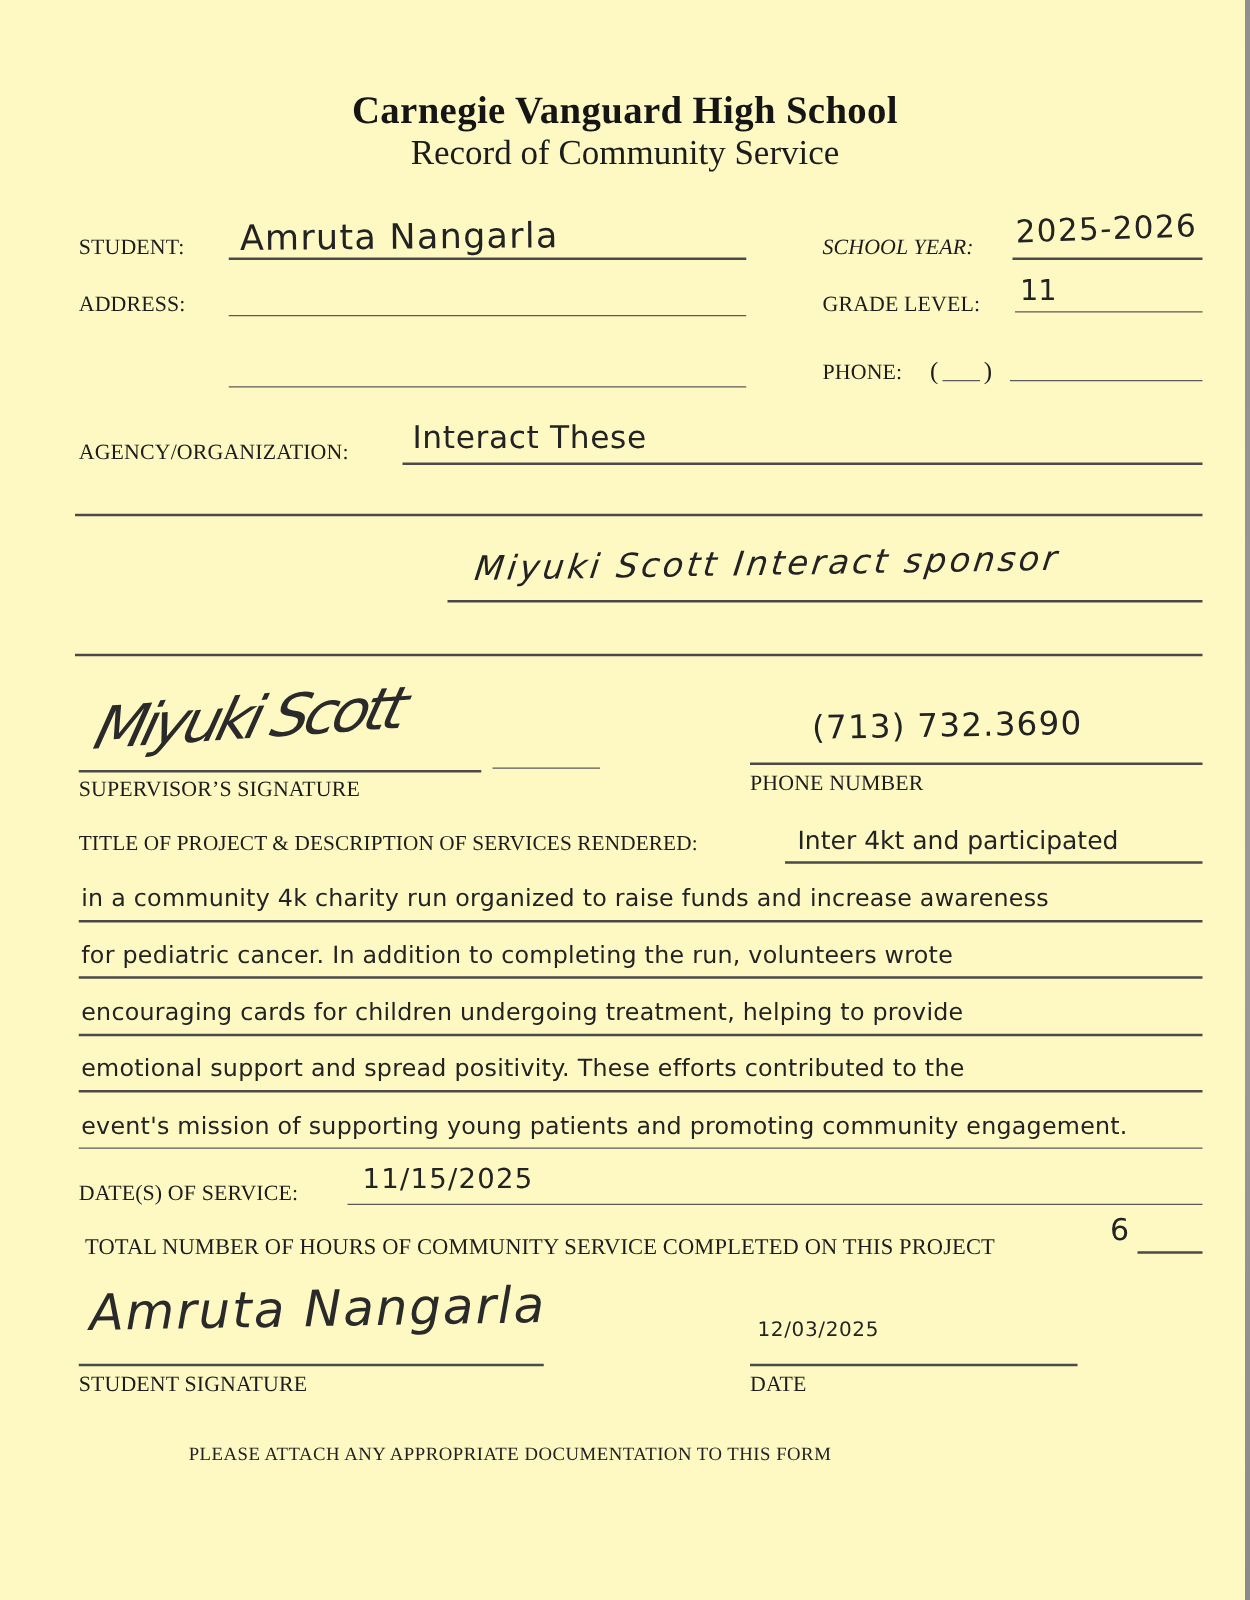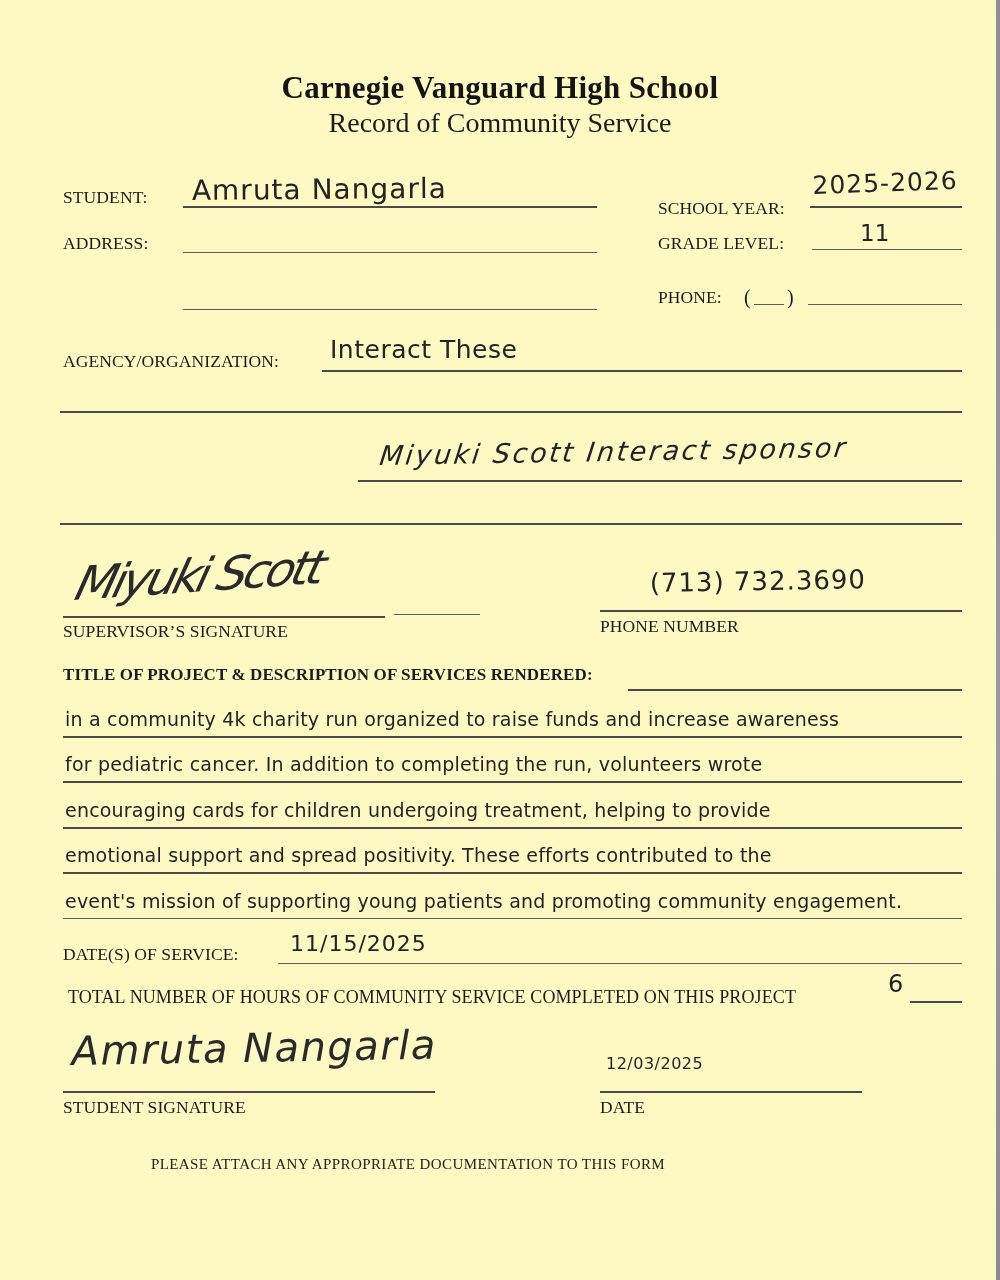--- a/index.html
+++ b/index.html
@@ -28,21 +28,21 @@
     position:absolute; height:0;
     border-bottom:2px solid #4a4a4a;
   }
   .rule-thin { border-bottom-width:1.6px; border-bottom-color:#5a5a5a; }
   .hw {
     position:absolute; font-family:"DejaVu Sans", sans-serif;
     color:#232323; white-space:nowrap; transform-origin:left bottom;
   }
   .hw-student   { left:192px;  top:174px;  font-size:28px; letter-spacing:1px; transform:rotate(-0.5deg); }
   .hw-schoolyear{ left:813px;  top:171px;  font-size:25px; letter-spacing:1px; transform:rotate(-2deg); }
-  .hw-grade     { left:860px;  top:220px;  font-size:23px;text-align:right; }
+  .hw-grade     { left:816px;  top:220px;  font-size:23px;text-align:right; }
   .hw-agency    { left:330px;  top:335px;  font-size:25px; letter-spacing:0.5px; }
   .hw-supname   { left:378px;  top:440px;  font-size:27px; font-style:italic; letter-spacing:2.5px; transform:skewX(-8deg) rotate(-1deg); }
   .hw-supsig    { left:70px;   top:556px;  font-size:47px; font-style:italic; letter-spacing:-4px; transform:skewX(-18deg) rotate(-4deg); color:#2a2a2a; }
   .hw-phonenum  { left:650px;  top:568px;  font-size:26px; letter-spacing:1px; transform:rotate(-1deg); }
   .hw-desc1     { left:638px;  top:660px;  font-size:20px; }
   .hw-desc      { left:65px;   font-size:19px; letter-spacing:0.2px; }
   .hw-dates     { left:290px;  top:931px;  font-size:22px; letter-spacing:1px; }
   .hw-total     { left:888px;  top:970px;  font-size:24px; }
   .hw-studsig   { left:72px;   top:1028px; font-size:40px; font-style:italic; letter-spacing:1.5px; transform:rotate(-1deg); color:#2a2a2a; }
   .hw-date      { left:606px;  top:1054px; font-size:16px; letter-spacing:0.5px; }
@@ -60,21 +60,21 @@
 
 <div class="page">
 
   <div class="title">Carnegie Vanguard High School</div>
   <div class="subtitle">Record of Community Service</div>
 
   <div class="lbl" style="left:63px; top:187px;">STUDENT:</div>
   <div class="rule" style="left:183px; top:206px; width:414px;"></div>
   <div class="hw hw-student">Amruta Nangarla</div>
 
-  <div class="lbl" style="left:658px; top:198px;">SCHOOL YEAR:</div>
+  <div class="lbl" style="left:658px; top:187px;font-style:italic;">SCHOOL YEAR:</div>
   <div class="rule" style="left:810px; top:206px; width:152px;"></div>
   <div class="hw hw-schoolyear">2025-2026</div>
 
   <div class="lbl" style="left:63px; top:233px;">ADDRESS:</div>
   <div class="rule rule-thin" style="left:183px; top:252px; width:414px;"></div>
 
   <div class="lbl" style="left:658px; top:233px;">GRADE LEVEL:</div>
   <div class="rule rule-thin" style="left:812px; top:249px; width:150px;"></div>
   <div class="hw hw-grade">11</div>
 
@@ -99,22 +99,23 @@
 
   <div class="hw hw-supsig">Miyuki Scott</div>
   <div class="rule" style="left:63px; top:616px; width:322px;"></div>
   <div class="rule rule-thin" style="left:394px; top:614px; width:86px;"></div>
   <div class="lbl" style="left:63px; top:621px;">SUPERVISOR’S SIGNATURE</div>
 
   <div class="hw hw-phonenum">(713) 732.3690</div>
   <div class="rule" style="left:600px; top:610px; width:362px;"></div>
   <div class="lbl" style="left:600px; top:616px;">PHONE NUMBER</div>
 
-  <div class="lbl lbl-sm" style="left:63px; top:665px;font-weight:bold;">TITLE OF PROJECT &amp; DESCRIPTION OF SERVICES RENDERED:</div>
+  <div class="lbl lbl-sm" style="left:63px; top:665px;">TITLE OF PROJECT &amp; DESCRIPTION OF SERVICES RENDERED:</div>
   <div class="rule" style="left:628px; top:689px; width:334px;"></div>
+  <div class="hw hw-desc1">Inter 4kt and participated</div>
 
   <div class="hw hw-desc" style="top:708px;">in a community 4k charity run organized to raise funds and increase awareness</div>
   <div class="rule" style="left:63px; top:736px; width:899px;"></div>
 
   <div class="hw hw-desc" style="top:753px;">for pediatric cancer. In addition to completing the run, volunteers wrote</div>
   <div class="rule" style="left:63px; top:781px; width:899px;"></div>
 
   <div class="hw hw-desc" style="top:799px;">encouraging cards for children undergoing treatment, helping to provide</div>
   <div class="rule" style="left:63px; top:827px; width:899px;"></div>
 

